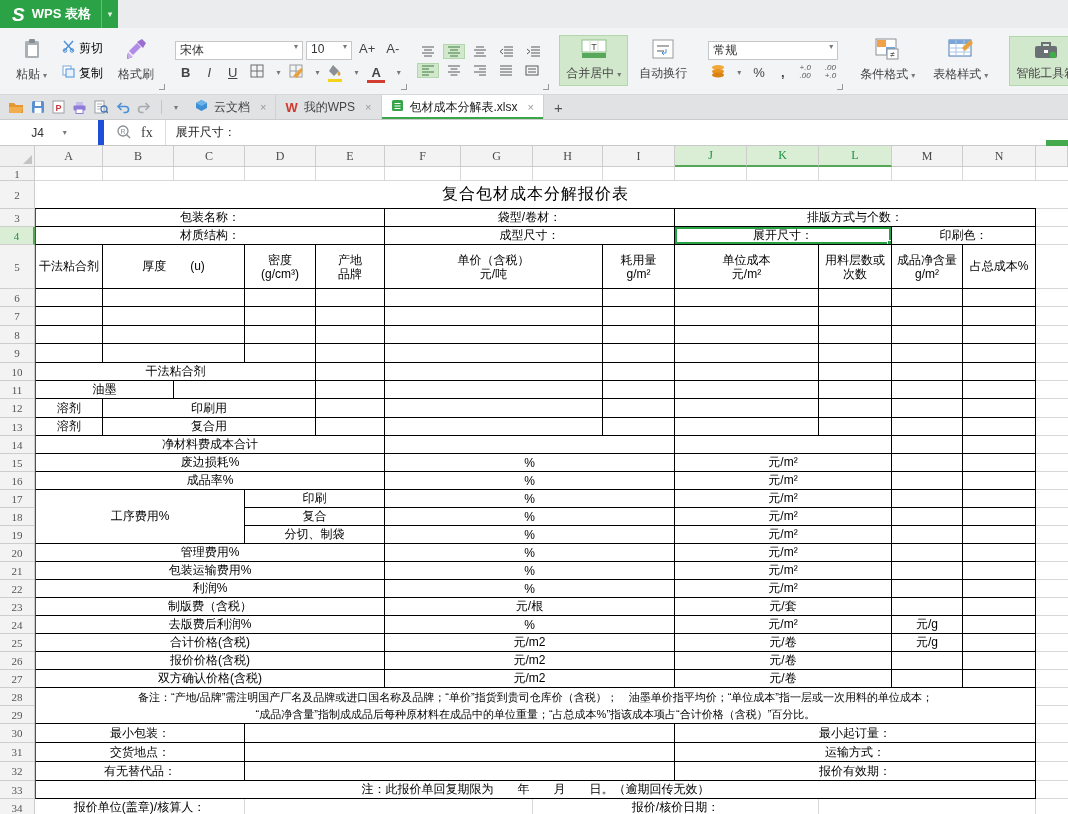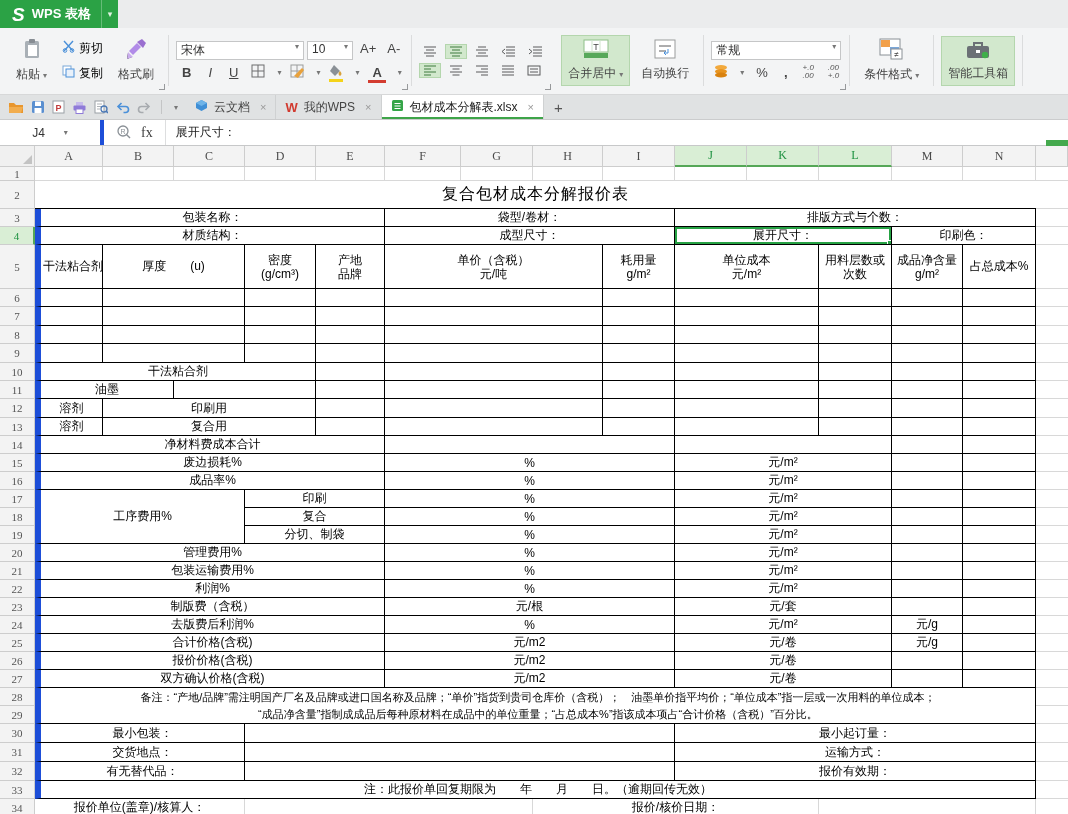--- a/index.html
+++ b/index.html
@@ -33,39 +33,39 @@
 .qa{display:flex;align-items:center;gap:7px;padding:0 8px}
 .qai{display:flex;align-items:center}
 .qsep{width:1px;height:14px;background:#c4c5c6;margin:0 2px}
 .dtab{display:flex;align-items:center;gap:6px;padding:0 9px;font-size:12px;color:#444;border-right:1px solid #cfd1d2}
 .dtab.active{background:#fff;box-shadow:inset 0 -2px 0 #3ea449;color:#222}
 .x{color:#999;font-size:11px;margin-left:4px}
 .plus{display:flex;align-items:center;padding:0 10px;color:#555;font-size:15px}
 .wred{color:#d13a2f;font-weight:bold;font-size:13px}
 
 .fbar{position:relative;height:26px;background:#fff;border-bottom:1px solid #c7c8c9;display:flex;align-items:center}
-.namebox{width:104px;height:100%;display:flex;align-items:center;justify-content:center;gap:16px;border-right:4px solid #1d4ed8;font-size:12px;color:#333}
+.namebox{width:104px;height:100%;display:flex;align-items:center;justify-content:center;gap:16px;border-right:6px solid #1d4ed8;font-size:12px;color:#333}
 .fico{display:flex;align-items:center;gap:10px;padding:0 12px;border-right:1px solid #dddedf;height:100%}
 .fx{font-family:"Liberation Serif",serif;color:#404040;font-size:14px}
 .fcontent{padding:0 10px;font-size:12px;color:#222}
 .fgreen{position:absolute;right:0;bottom:-1px;width:22px;height:6px;background:#44a94d}
 
 .gridwrap{position:relative}
 table.sheet{border-collapse:separate;border-spacing:0;table-layout:fixed;width:1068px;font-size:12px;color:#000}
 .sheet th,.sheet td{height:inherit;padding:0 2px;overflow:hidden;white-space:nowrap;text-align:center;vertical-align:middle;font-weight:normal}
 .ch{background:#f3f3f3;border-right:1px solid #cdcdcd;border-bottom:1px solid #cdcdcd;font-family:"Liberation Serif",serif;font-size:12px;color:#4a4a4a}
 .chsel{background:#d9eed5;color:#1e9140;border-bottom:2px solid #55a757}
 .corner{background:#f0f0f0;border-right:1px solid #cdcdcd;border-bottom:1px solid #cdcdcd;position:relative}
 .corner:after{content:"";position:absolute;right:2px;bottom:2px;border-style:solid;border-width:0 0 9px 9px;border-color:transparent transparent #c3c3c3 transparent}
 .rh{background:#f3f3f3;border-right:1px solid #cdcdcd;border-bottom:1px solid #cdcdcd;font-family:"Liberation Serif",serif;font-size:11px;color:#555}
 .rhsel{background:#d9eed5;color:#1e9140;border-right:2px solid #55a757}
 .g{border-right:1px solid #d8d8d8;border-bottom:1px solid #d8d8d8}
 .gb{border-bottom:1px solid #d8d8d8}
 .k{border-right:1px solid #000;border-bottom:1px solid #000}
-.lb{border-left:6px solid #1d4ed8}
+.lb{border-left:1px solid #1d4ed8}
 .bbk{border-bottom:1px solid #000}
 .s2{border-bottom:3px solid #000}
 .tl{text-align:left}.tr2{text-align:right;padding-right:3px}.bd{font-weight:bold}
 .title{font-size:16px;font-weight:bold;letter-spacing:1px}
 .hc{line-height:14px;padding-top:1px}
 .note{font-size:11px;font-weight:bold;text-align:left;vertical-align:top;line-height:17px;padding:1px 3px}
 .sel{position:relative;box-shadow:inset 0 0 0 2px #26a244;overflow:visible}
 .sel:after{content:"";position:absolute;right:-3px;bottom:-3px;width:5px;height:5px;background:#26a244;border:1px solid #fff;z-index:5}
 </style>
 </head>
@@ -279,20 +279,29 @@
     <div class="rg">
       <div class="bigbtn">
         <span><svg width="26" height="22">
               <rect x="1" y="1" width="20" height="16" fill="#fff" stroke="#8a9096"></rect>
               <rect x="2" y="2" width="9" height="7" fill="#f2a04a"></rect>
               <rect x="11" y="9" width="9" height="7" fill="#7aa7d8"></rect>
               <rect x="12" y="11" width="11" height="10" fill="#fff" stroke="#8a9096"></rect>
               <text x="17.5" y="19" font-size="8" text-anchor="middle" fill="#444">≠</text>
             </svg></span>
         <span><span>条件格式</span><span class="dd">▾</span></span>
+      </div>
+      <div class="bigbtn">
+        <span><svg width="26" height="22">
+              <rect x="1" y="2" width="22" height="16" fill="#fff" stroke="#4a78b5"></rect>
+              <rect x="1" y="2" width="22" height="4" fill="#7aa7d8"></rect>
+              <path d="M1 10 h22 M1 14 h22 M8 2 v16 M16 2 v16" stroke="#aac4e4"></path>
+              <path d="M14 10 L22 2 l3 3 L17 13 z" fill="#e8a13c"></path>
+            </svg></span>
+        <span><span>表格样式</span><span class="dd">▾</span></span>
       </div>
     </div>
     <div class="rsep"></div>
 
     <div class="rg">
       <div class="bigbtn hl">
         <span><svg width="24" height="19">
               <rect x="1" y="6" width="22" height="12" rx="2" fill="#6b7075"></rect>
               <path d="M8 6 V3 h8 v3" stroke="#6b7075" stroke-width="2" fill="none"></path>
               <rect x="10" y="10" width="4" height="3" fill="#fff"></rect>

